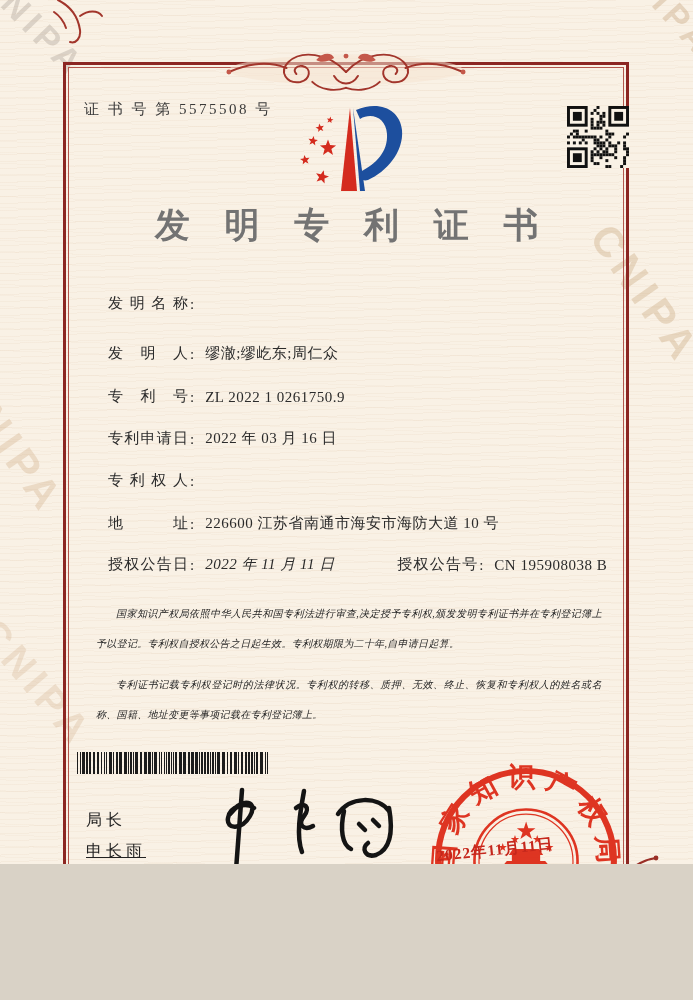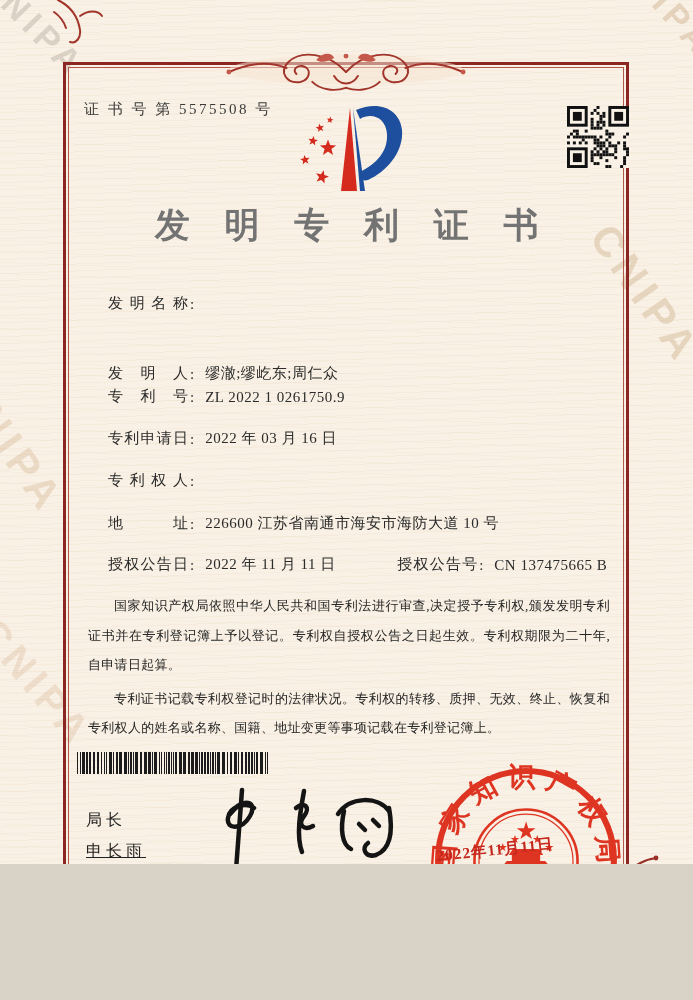--- a/index.html
+++ b/index.html
@@ -27,25 +27,25 @@
   .qr{position:absolute;left:567px;top:106px;}
   .title{
     position:absolute;left:0;top:202px;width:693px;text-align:center;
     font-size:35px;font-weight:600;letter-spacing:13px;text-indent:13px;color:#737373;
   }
   .frow{position:absolute;left:84px;width:545px;display:flex;align-items:flex-end;
     font-size:15px;color:#2b2b2b;white-space:nowrap;margin-left:24px;}
   .flabel{display:inline-block;width:80px;text-align:justify;text-align-last:justify;}
   .colon{margin-left:2px;}
   .fvalue{margin-left:11px;letter-spacing:0.5px;}
-  .fvalue.gv1{display:inline-block;width:168px;}
+  .fvalue.gv1{display:inline-block;width:168px;font-style:italic;}
   .glabel2{display:inline-block;width:80px;margin-left:24px;text-align:justify;text-align-last:justify;}
   .paras{position:absolute;left:84px;top:587px;width:530px;}
-  .paras p{margin:4px;font-size:13px;line-height:29.5px;text-indent:2em;
-    color:#262626;text-align:justify;letter-spacing:0.3px;}
+  .paras p{margin:12px;font-size:10px;line-height:29.5px;text-indent:2em;
+    color:#262626;text-align:justify;font-style:italic;letter-spacing:0.3px;}
   .barcode{position:absolute;left:77px;top:752px;}
   .sig-title{position:absolute;left:86px;top:810px;font-size:16px;letter-spacing:4px;color:#222;}
   .sig-name{position:absolute;left:86px;top:841px;font-size:16px;letter-spacing:4px;color:#222;text-decoration:underline;}
   .sig-script{position:absolute;left:192px;top:786px;}
   .seal{position:absolute;left:430px;top:763px;opacity:0.95;}
   .seal-date{
     position:absolute;left:436px;top:840px;font-size:15.5px;font-weight:700;color:#c5271c;
     transform:rotate(-6deg);letter-spacing:1px;white-space:nowrap;
   }
   .page-num{position:absolute;left:0;top:915px;width:693px;text-align:center;
@@ -252,21 +252,21 @@
       <rect x="42" y="60" width="3" height="3" fill="#111"></rect>
       <rect x="54" y="60" width="3" height="3" fill="#111"></rect>
     </svg>
 
   <div class="title">发 明 专 利 证 书</div>
 
   <div class="frow" style="top:294px">
     <span class="flabel">发明名称</span>
       <span class="colon">:</span>
   </div>
-  <div class="frow" style="top:364px">
+  <div class="frow" style="top:344px">
     <span class="flabel">发明人</span>
       <span class="colon">:</span>
     <span class="fvalue">缪澈;缪屹东;周仁众</span>
   </div>
   <div class="frow" style="top:387px">
     <span class="flabel">专利号</span>
       <span class="colon">:</span>
     <span class="fvalue">ZL 2022 1 0261750.9</span>
   </div>
   <div class="frow" style="top:429px">
@@ -282,21 +282,21 @@
     <span class="flabel">地址</span>
       <span class="colon">:</span>
     <span class="fvalue">226600 江苏省南通市海安市海防大道 10 号</span>
   </div>
   <div class="frow" style="top:555px">
     <span class="flabel">授权公告日</span>
       <span class="colon">:</span>
     <span class="fvalue gv1">2022 年 11 月 11 日</span>
     <span class="glabel2">授权公告号</span>
       <span class="colon">:</span>
-    <span class="fvalue">CN 137475665 B</span>
+    <span class="fvalue">CN 195908038 B</span>
   </div>
 
   <div class="paras">
     <p>国家知识产权局依照中华人民共和国专利法进行审查,决定授予专利权,颁发发明专利证书并在专利登记簿上予以登记。专利权自授权公告之日起生效。专利权期限为二十年,自申请日起算。</p>
     <p>专利证书记载专利权登记时的法律状况。专利权的转移、质押、无效、终止、恢复和专利权人的姓名或名称、国籍、地址变更等事项记载在专利登记簿上。</p>
   </div>
 
   <svg class="barcode" id="bcsvg" width="195" height="22" viewBox="0 0 195 22">
       <rect x="0" y="0" width="1" height="22" fill="#1c1c1c"></rect>
       <rect x="3" y="0" width="1" height="22" fill="#1c1c1c"></rect>

